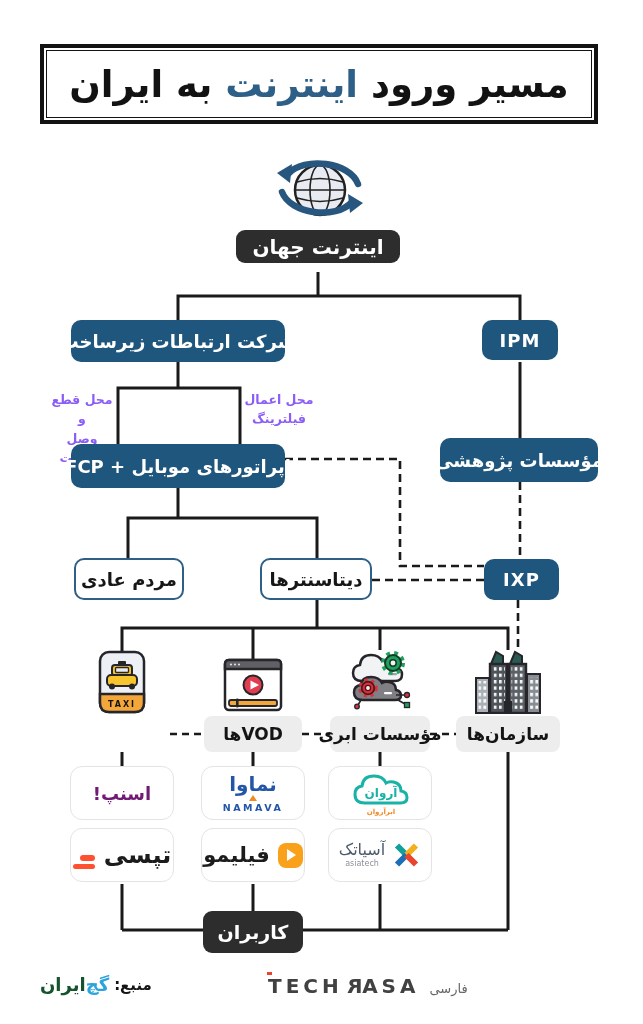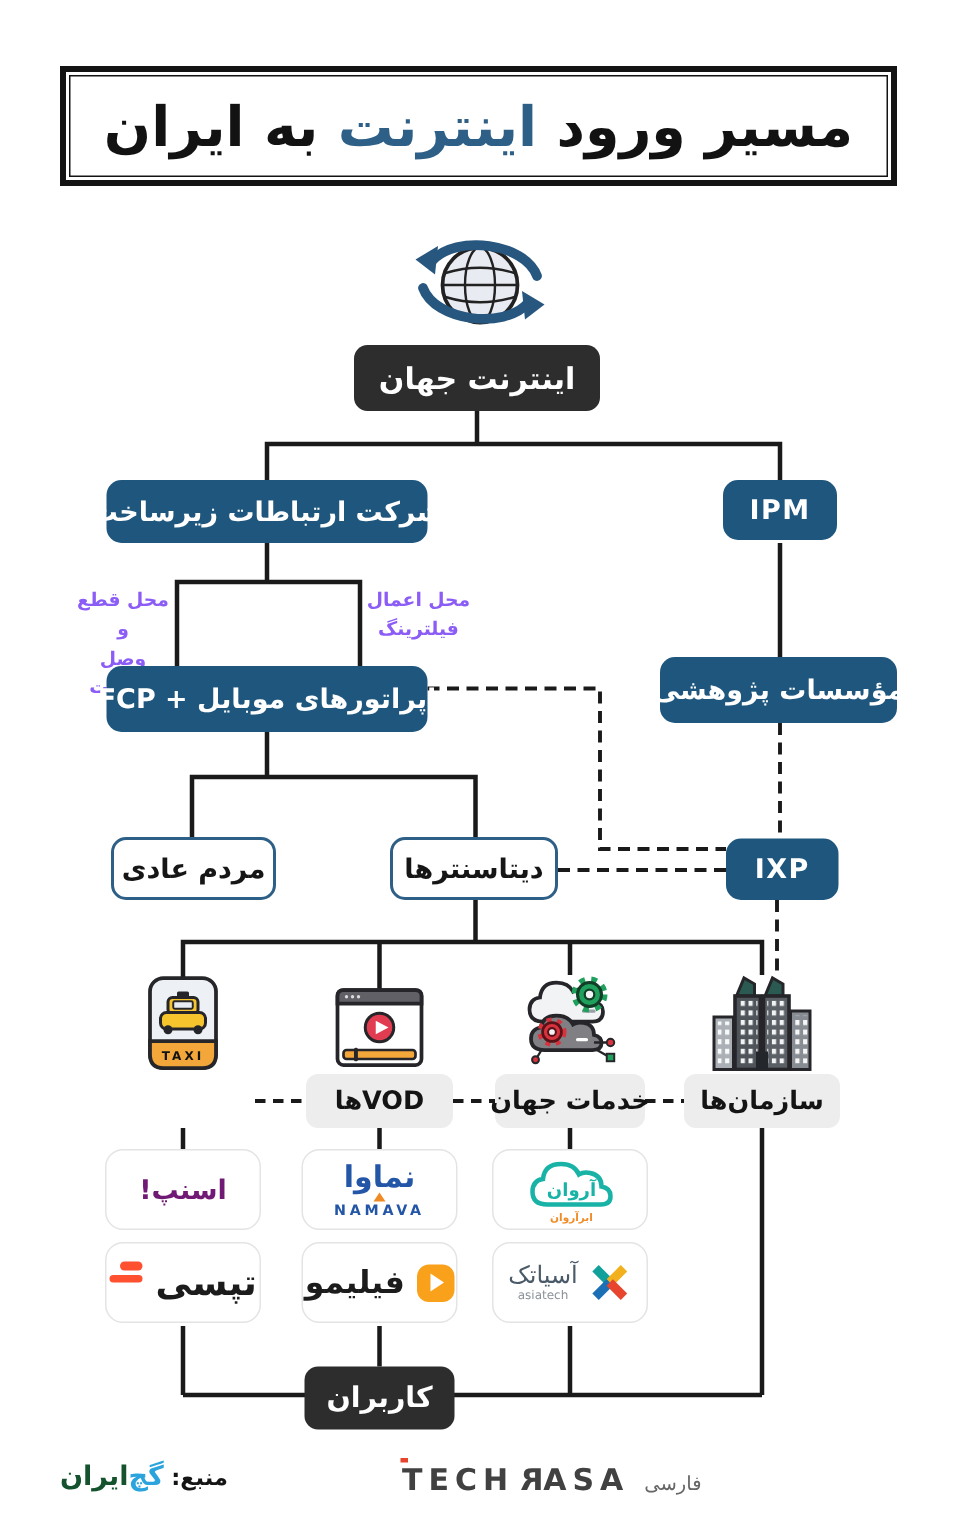--- a/index.html
+++ b/index.html
@@ -18,21 +18,21 @@
   .node{box-sizing:border-box;display:flex;align-items:center;justify-content:center;z-index:2;direction:rtl;white-space:nowrap;}
   .navy{background:#1e567d;color:#fff;border-radius:10px;font-weight:700;}
   .darkbox{background:#2d2d2d;color:#fff;border-radius:9px;font-weight:700;}
   .outline{background:#fff;border:2.5px solid #2d5f87;border-radius:10px;color:#161616;font-weight:700;}
   .catbox{background:#ededed;border-radius:8px;color:#141414;font-weight:700;font-size:17px;}
   .note{z-index:2;direction:rtl;text-align:center;font-size:12.5px;font-weight:700;color:#8b5cf6;line-height:1.55;}
   
   .card{width:104px;height:54px;background:#fff;border:1.5px solid #e4e4e4;border-radius:12px;box-sizing:border-box;
         display:flex;align-items:center;justify-content:center;z-index:2;}
   .snapp-text{color:#701a75;font-size:18px;font-weight:900;direction:rtl;}
-  .tapsi-wrap{display:flex;align-items:flex-start;gap:9px;}
+  .tapsi-wrap{display:flex;align-items:flex-end;gap:9px;}
   .tapsi-sym{display:flex;flex-direction:column;align-items:flex-end;gap:3px;}
   .tapsi-sym i{display:block;background:#ff5130;border-radius:3px;height:5.5px;}
   .tapsi-sym .b1{width:15px;}
   .tapsi-sym .b2{width:22px;}
   .tapsi-text{color:#1c1c1c;font-size:24px;font-weight:800;direction:rtl;}
   .namava{display:flex;flex-direction:column;align-items:center;line-height:1;}
   .namava-fa{color:#2456a8;font-size:20px;font-weight:800;direction:rtl;}
   .namava-tri{width:0;height:0;border-left:4.5px solid transparent;border-right:4.5px solid transparent;
               border-bottom:6px solid #f08a24;margin:1px 0 2px 0;}
   .namava-en{color:#2456a8;font-size:9.5px;font-weight:700;letter-spacing:2.5px;}
@@ -95,21 +95,21 @@
   <svg class="abs" style="left:272px;top:154px;" width="96" height="68" viewBox="0 0 96 68">
     <circle cx="48" cy="36" r="25" fill="#e8ebf1" stroke="#222" stroke-width="2.5"></circle>
     <ellipse cx="48" cy="36" rx="10" ry="25" fill="none" stroke="#222" stroke-width="1.6"></ellipse>
     <path d="M25 28 Q48 21 71 28 M25 44 Q48 51 71 44 M23 36 H73" fill="none" stroke="#222" stroke-width="1.6"></path>
     <path d="M86 30 C78 8 32 2 16 20" fill="none" stroke="#27567f" stroke-width="6.5" stroke-linecap="round"></path>
     <polygon points="5,19 20,10 18,29" fill="#27567f"></polygon>
     <path d="M10 38 C18 60 64 66 80 48" fill="none" stroke="#27567f" stroke-width="6.5" stroke-linecap="round"></path>
     <polygon points="91,49 76,40 78,59" fill="#27567f"></polygon>
   </svg>
 
-  <div class="abs node darkbox" style="left:236px;top:230px;width:164px;height:44px;font-size:20px;">اینترنت جهان</div>
+  <div class="abs node darkbox" style="left:236px;top:230px;width:164px;height:33px;font-size:20px;">اینترنت جهان</div>
 
   <div class="abs node navy" style="left:71px;top:320px;width:214px;height:42px;font-size:18px;">شرکت ارتباطات زیرساخت</div>
 
   <div class="abs node navy" style="left:482px;top:320px;width:76px;height:40px;font-size:18px;letter-spacing:1px;">IPM</div>
 
   <div class="abs note" style="left:46px;top:390px;width:72px;">
     <div>محل قطع و</div>
     <div>وصل اینترنت</div>
   </div>
   <div class="abs note" style="left:243px;top:390px;width:72px;">
@@ -181,21 +181,21 @@
     <polygon points="18,16 23,4 30,8 30,16" fill="#2a5a52" stroke="#26262a" stroke-width="2"></polygon>
     <polygon points="37,16 42,4 49,8 49,16" fill="#2a5a52" stroke="#26262a" stroke-width="2"></polygon>
     <rect x="17" y="16" width="17" height="49" fill="#4e545a" stroke="#26262a" stroke-width="2.4"></rect>
     <rect x="36" y="16" width="17" height="49" fill="#5a6066" stroke="#26262a" stroke-width="2.4"></rect>
     <rect x="19.5" y="19" width="12.5" height="42" fill="url(#winpat)"></rect>
     <rect x="38.5" y="19" width="12.5" height="42" fill="url(#winpat)"></rect>
     <rect x="31" y="53" width="8" height="12" fill="#23262a"></rect>
   </svg>
 
   <div class="abs node catbox" style="left:204px;top:716px;width:98px;height:36px;">VODها</div>
-  <div class="abs node catbox" style="left:330px;top:716px;width:100px;height:36px;">خدمات جهان</div>
+  <div class="abs node catbox" style="left:330px;top:716px;width:100px;height:36px;">مؤسسات ابری</div>
   <div class="abs node catbox" style="left:456px;top:716px;width:104px;height:36px;">سازمان‌ها</div>
 
   <svg class="abs" style="left:0;top:0;" width="643" height="1024" viewBox="0 0 643 1024">
     <g stroke="#1a1a1a" stroke-width="2.6" fill="none" stroke-dasharray="7 5">
       <path d="M170 734 H204 M302 734 H330 M430 734 H456"></path>
     </g>
   </svg>
 
   <div class="abs card" style="left:70px;top:766px;">
     <span class="snapp-text">اسنپ!</span>

